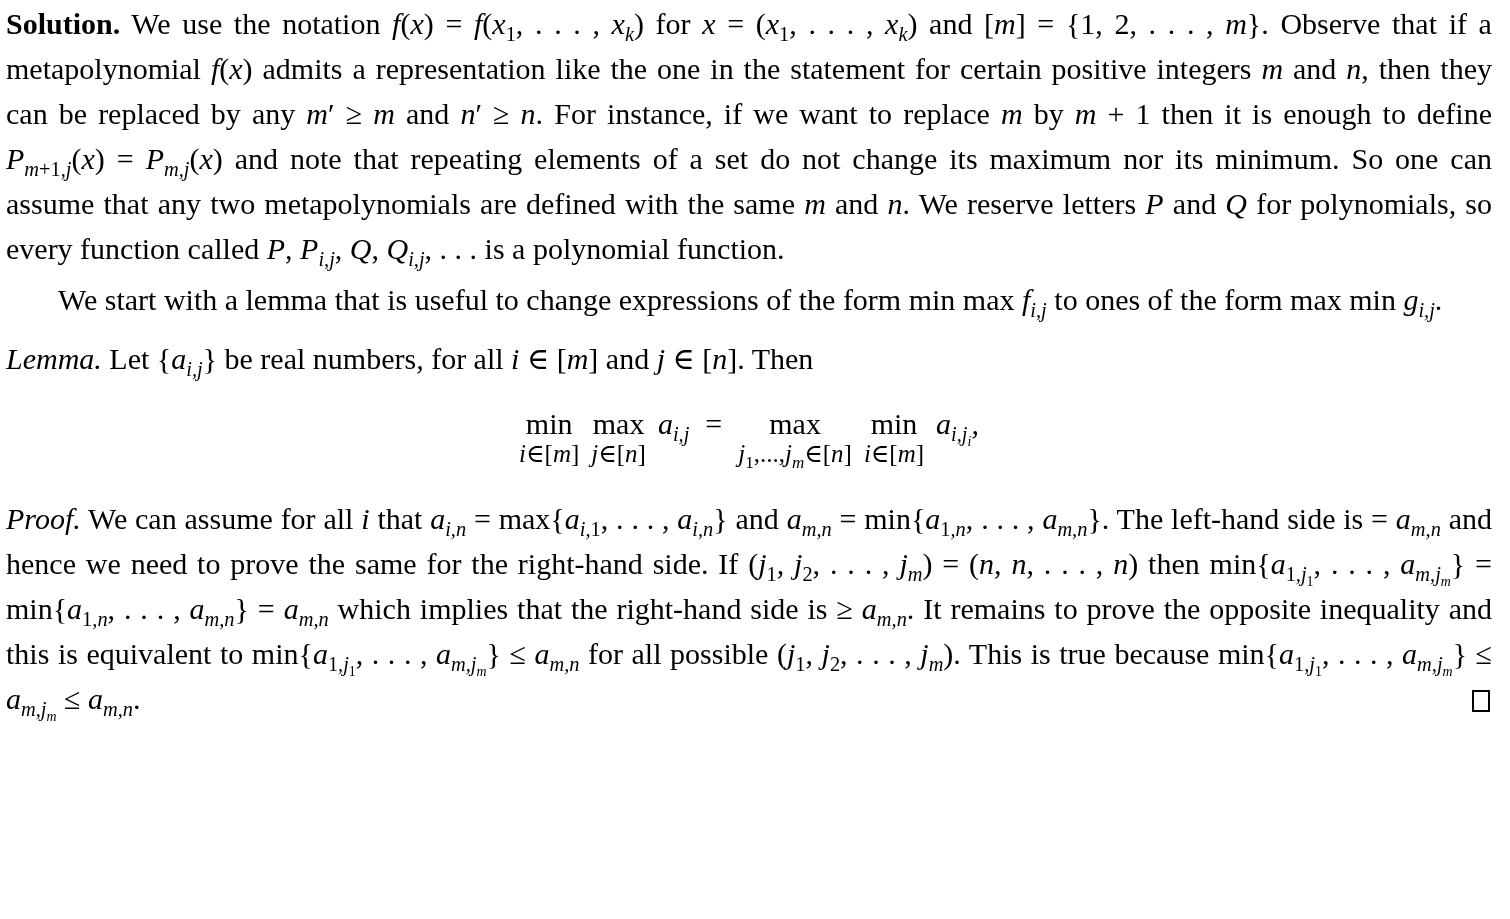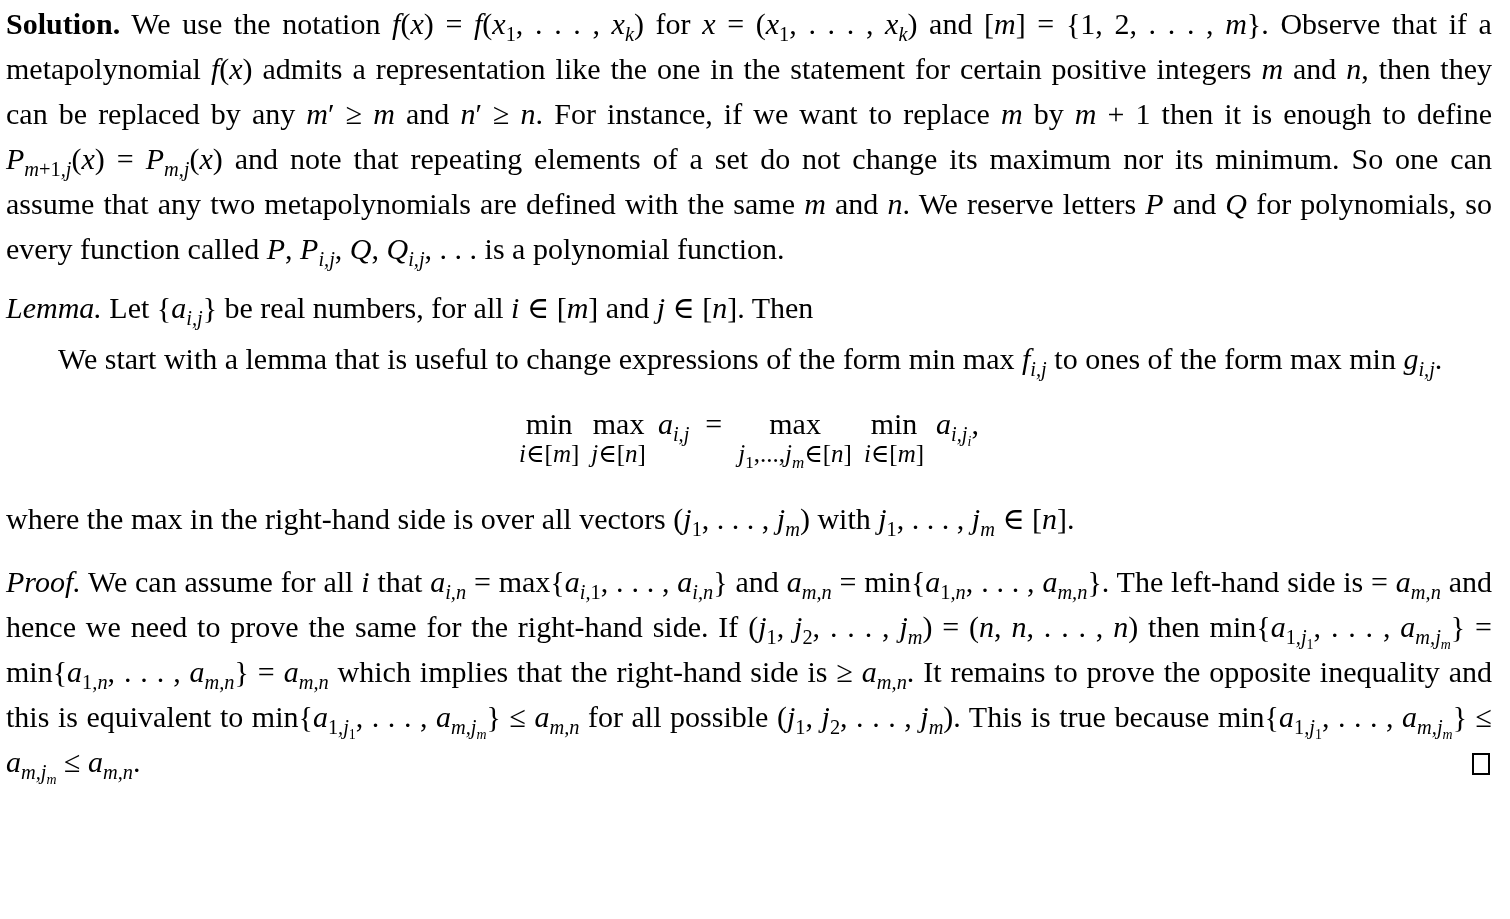--- a/index.html
+++ b/index.html
@@ -52,48 +52,45 @@
 </head>
 <body>
 
 <div class="page">
 
   <p class="para">
     <b class="label-bold">Solution.</b>
     <span>We use the notation <i>f</i>(<i>x</i>) = <i>f</i>(<i>x</i><sub>1</sub>, .&nbsp;.&nbsp;. , <i>x</i><sub><i>k</i></sub>) for <i>x</i> = (<i>x</i><sub>1</sub>, .&nbsp;.&nbsp;. , <i>x</i><sub><i>k</i></sub>) and [<i>m</i>] = {1, 2, .&nbsp;.&nbsp;. , <i>m</i>}. Observe that if a metapolynomial <i>f</i>(<i>x</i>) admits a representation like the one in the statement for certain positive integers <i>m</i> and <i>n</i>, then they can be replaced by any <i>m</i>′ ≥ <i>m</i> and <i>n</i>′ ≥ <i>n</i>. For instance, if we want to replace <i>m</i> by <i>m</i> + 1 then it is enough to define <i>P</i><sub><i>m</i>+1<i>,j</i></sub>(<i>x</i>) = <i>P</i><sub><i>m,j</i></sub>(<i>x</i>) and note that repeating elements of a set do not change its maximum nor its minimum. So one can assume that any two metapolynomials are defined with the same <i>m</i> and <i>n</i>. We reserve letters <i>P</i> and <i>Q</i> for polynomials, so every function called <i>P</i>, <i>P</i><sub><i>i,j</i></sub>, <i>Q</i>, <i>Q</i><sub><i>i,j</i></sub>, .&nbsp;.&nbsp;. is a polynomial function.</span>
   </p>
 
+  <p class="para indent intro-para">
+    <span>We start with a lemma that is useful to change expressions of the form min max <i>f</i><sub><i>i,j</i></sub> to ones of the form max min <i>g</i><sub><i>i,j</i></sub>.</span>
+  </p>
+
   <p class="para lemma-para">
     <i class="label-italic">Lemma.</i>
     <span>Let {<i>a</i><sub><i>i,j</i></sub>} be real numbers, for all <i>i</i> ∈ [<i>m</i>] and <i>j</i> ∈ [<i>n</i>]. Then</span>
-  </p>
-
-  <p class="para indent intro-para">
-    <span>We start with a lemma that is useful to change expressions of the form min max <i>f</i><sub><i>i,j</i></sub> to ones of the form max min <i>g</i><sub><i>i,j</i></sub>.</span>
   </p>
 
   <div class="equation">
     <span class="mop">
         <span class="op">min</span>
         <span class="lim"><i>i</i>∈[<i>m</i>]</span>
       </span><span class="mop sp">
         <span class="op">max</span>
         <span class="lim"><i>j</i>∈[<i>n</i>]</span>
       </span><span class="arg sp"><i>a</i><sub><i>i,j</i></sub></span><span class="rel">=</span><span class="mop">
         <span class="op">max</span>
         <span class="lim"><i>j</i><sub>1</sub>,...,<i>j</i><sub><i>m</i></sub>∈[<i>n</i>]</span>
       </span><span class="mop sp">
         <span class="op">min</span>
         <span class="lim"><i>i</i>∈[<i>m</i>]</span>
       </span><span class="arg sp"><i>a</i><sub><i>i,j</i><sub><i>i</i></sub></sub>,</span>
   </div>
 
-  <p class="para where-para">
-    <span>where the max in the right-hand side is over all vectors (<i>j</i><sub>1</sub>, .&nbsp;.&nbsp;. , <i>j</i><sub><i>m</i></sub>) with <i>j</i><sub>1</sub>, .&nbsp;.&nbsp;. , <i>j</i><sub><i>m</i></sub> ∈ [<i>n</i>].</span>
-  </p>
 
   <p class="para proof-para">
     <i class="label-italic">Proof.</i>
     <span>We can assume for all <i>i</i> that <i>a</i><sub><i>i,n</i></sub> = max{<i>a</i><sub><i>i,</i>1</sub>, .&nbsp;.&nbsp;. , <i>a</i><sub><i>i,n</i></sub>} and <i>a</i><sub><i>m,n</i></sub> = min{<i>a</i><sub>1<i>,n</i></sub>, .&nbsp;.&nbsp;. , <i>a</i><sub><i>m,n</i></sub>}. The left-hand side is = <i>a</i><sub><i>m,n</i></sub> and hence we need to prove the same for the right-hand side. If (<i>j</i><sub>1</sub>, <i>j</i><sub>2</sub>, .&nbsp;.&nbsp;. , <i>j</i><sub><i>m</i></sub>) = (<i>n</i>, <i>n</i>, .&nbsp;.&nbsp;. , <i>n</i>) then min{<i>a</i><sub>1<i>,j</i><sub>1</sub></sub>, .&nbsp;.&nbsp;. , <i>a</i><sub><i>m,j</i><sub><i>m</i></sub></sub>} = min{<i>a</i><sub>1<i>,n</i></sub>, .&nbsp;.&nbsp;. , <i>a</i><sub><i>m,n</i></sub>} = <i>a</i><sub><i>m,n</i></sub> which implies that the right-hand side is ≥ <i>a</i><sub><i>m,n</i></sub>. It remains to prove the opposite inequality and this is equivalent to min{<i>a</i><sub>1<i>,j</i><sub>1</sub></sub>, .&nbsp;.&nbsp;. , <i>a</i><sub><i>m,j</i><sub><i>m</i></sub></sub>} ≤ <i>a</i><sub><i>m,n</i></sub> for all possible (<i>j</i><sub>1</sub>, <i>j</i><sub>2</sub>, .&nbsp;.&nbsp;. , <i>j</i><sub><i>m</i></sub>). This is true because min{<i>a</i><sub>1<i>,j</i><sub>1</sub></sub>, .&nbsp;.&nbsp;. , <i>a</i><sub><i>m,j</i><sub><i>m</i></sub></sub>} ≤ <i>a</i><sub><i>m,j</i><sub><i>m</i></sub></sub> ≤ <i>a</i><sub><i>m,n</i></sub>.</span>
     <span class="qed"></span>
   </p>
 
 </div>
 
 </body></html>

